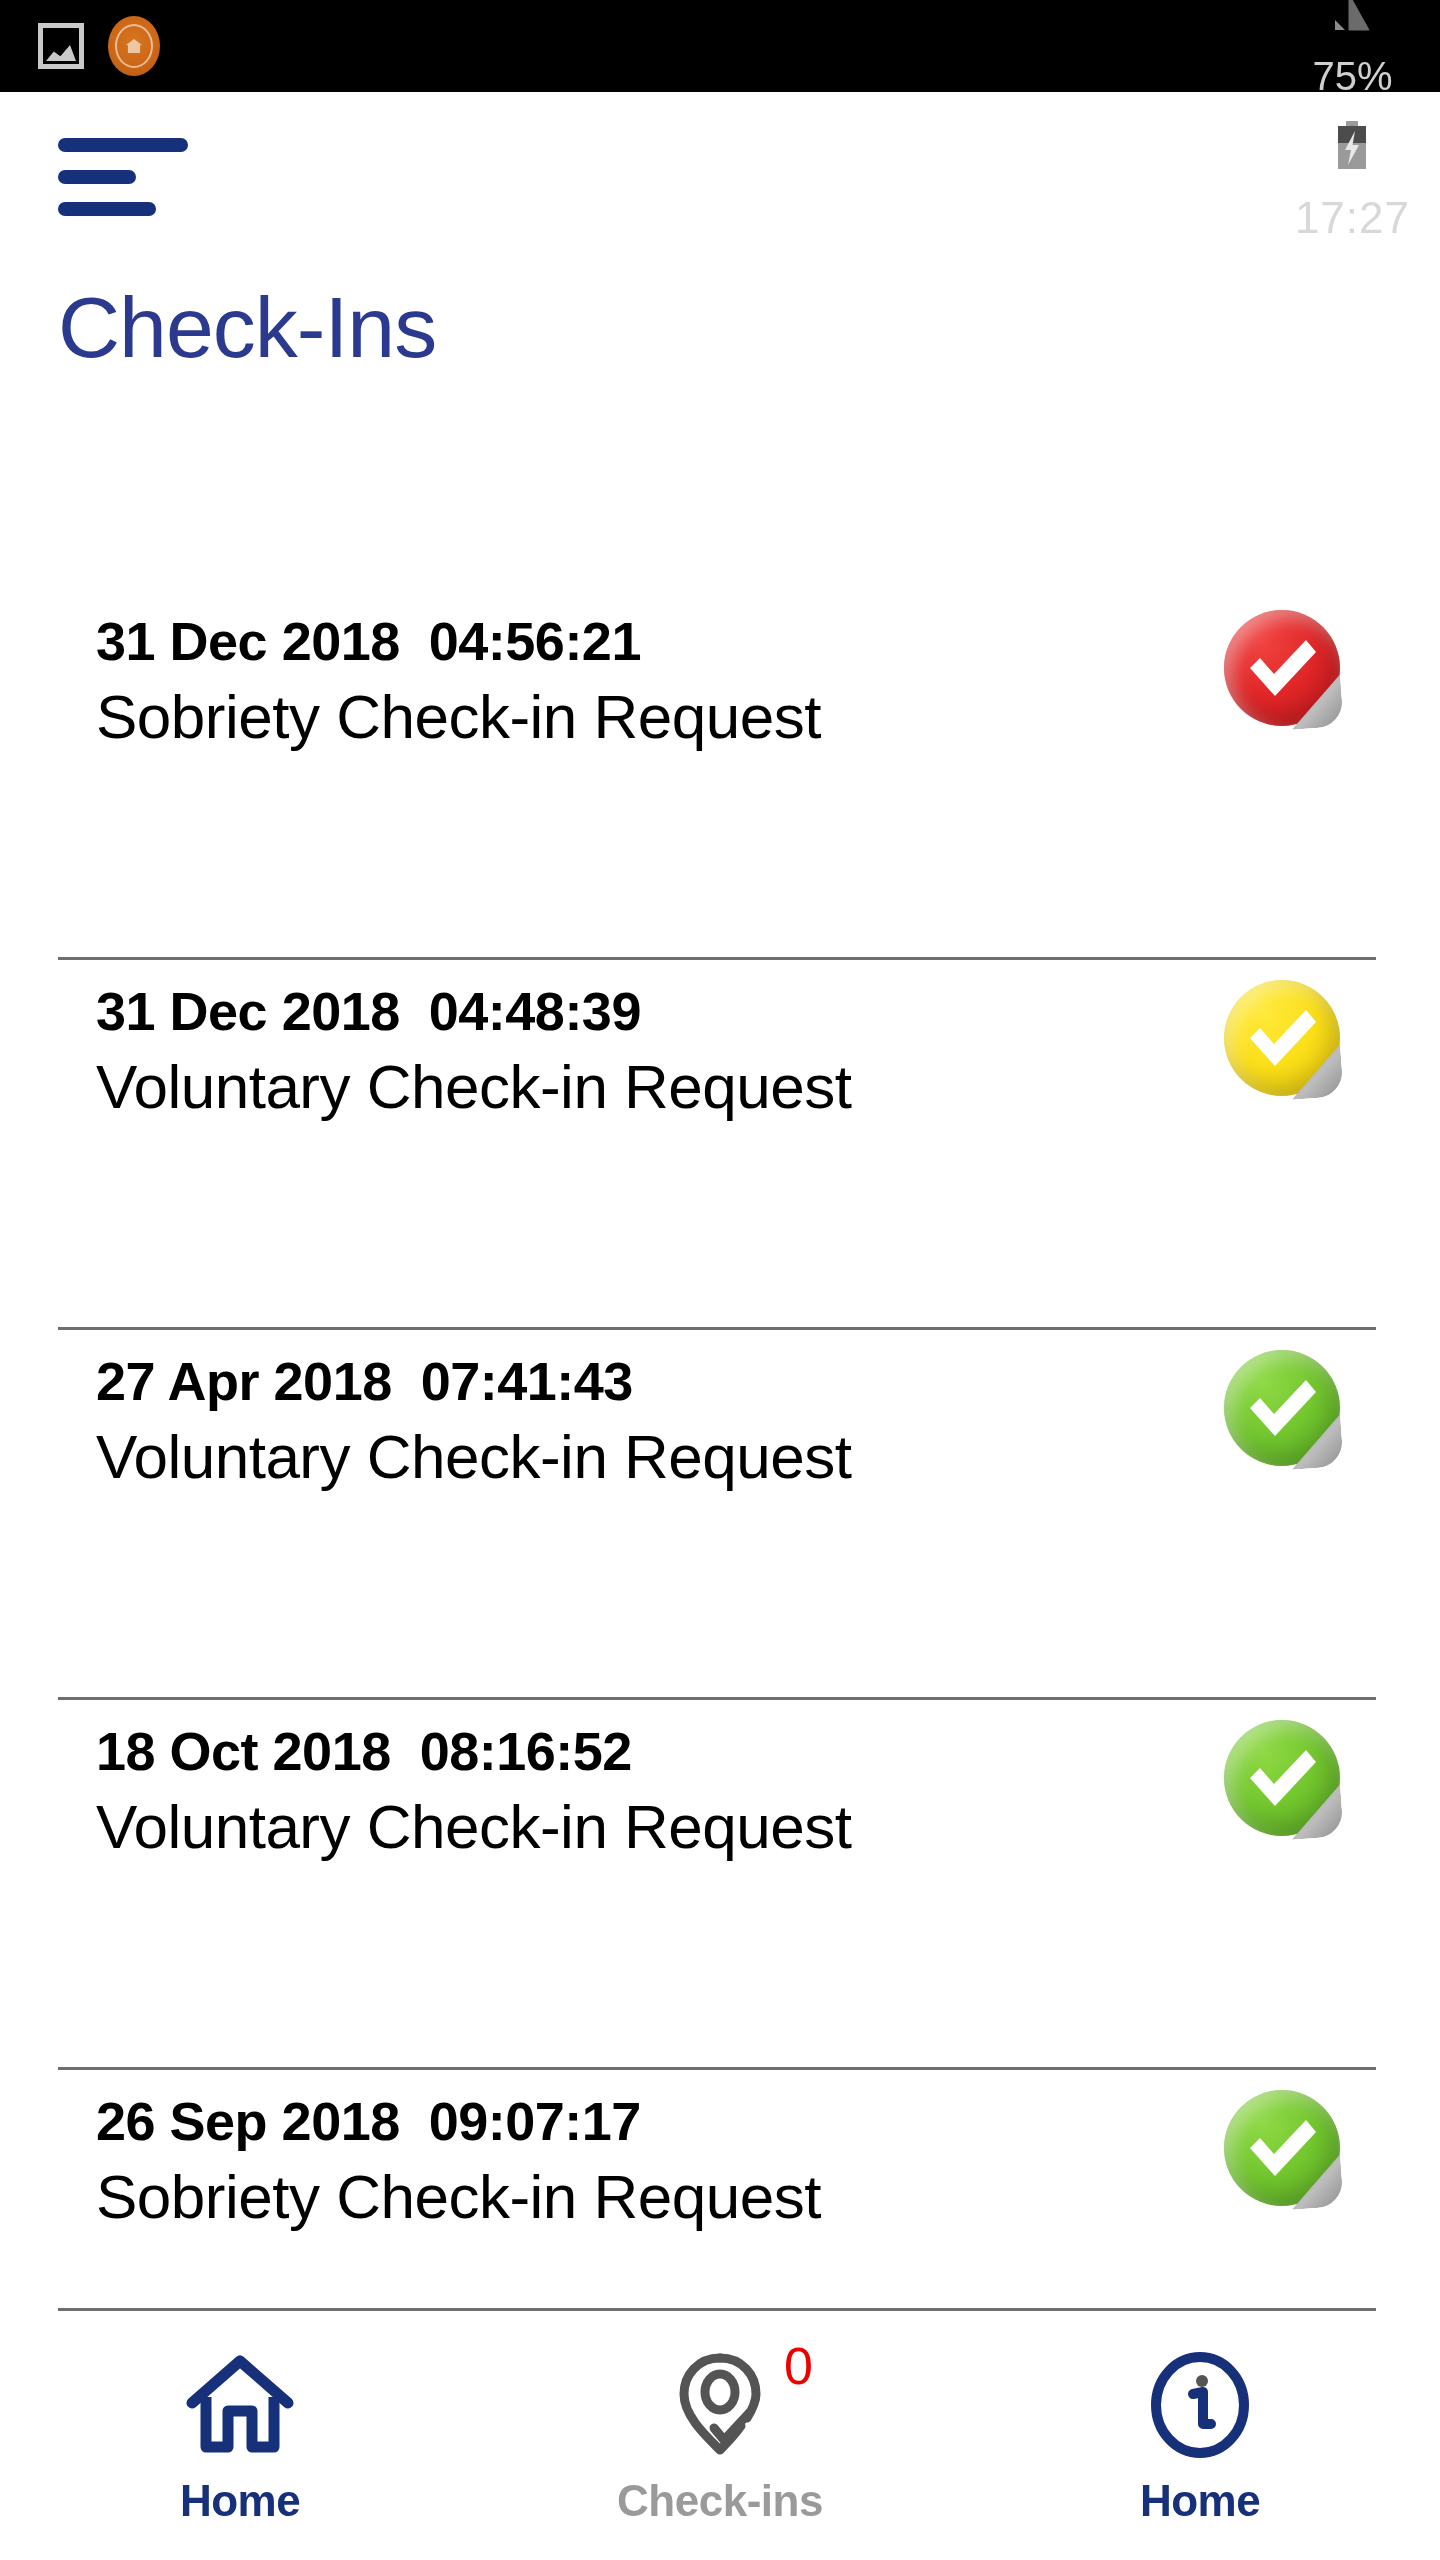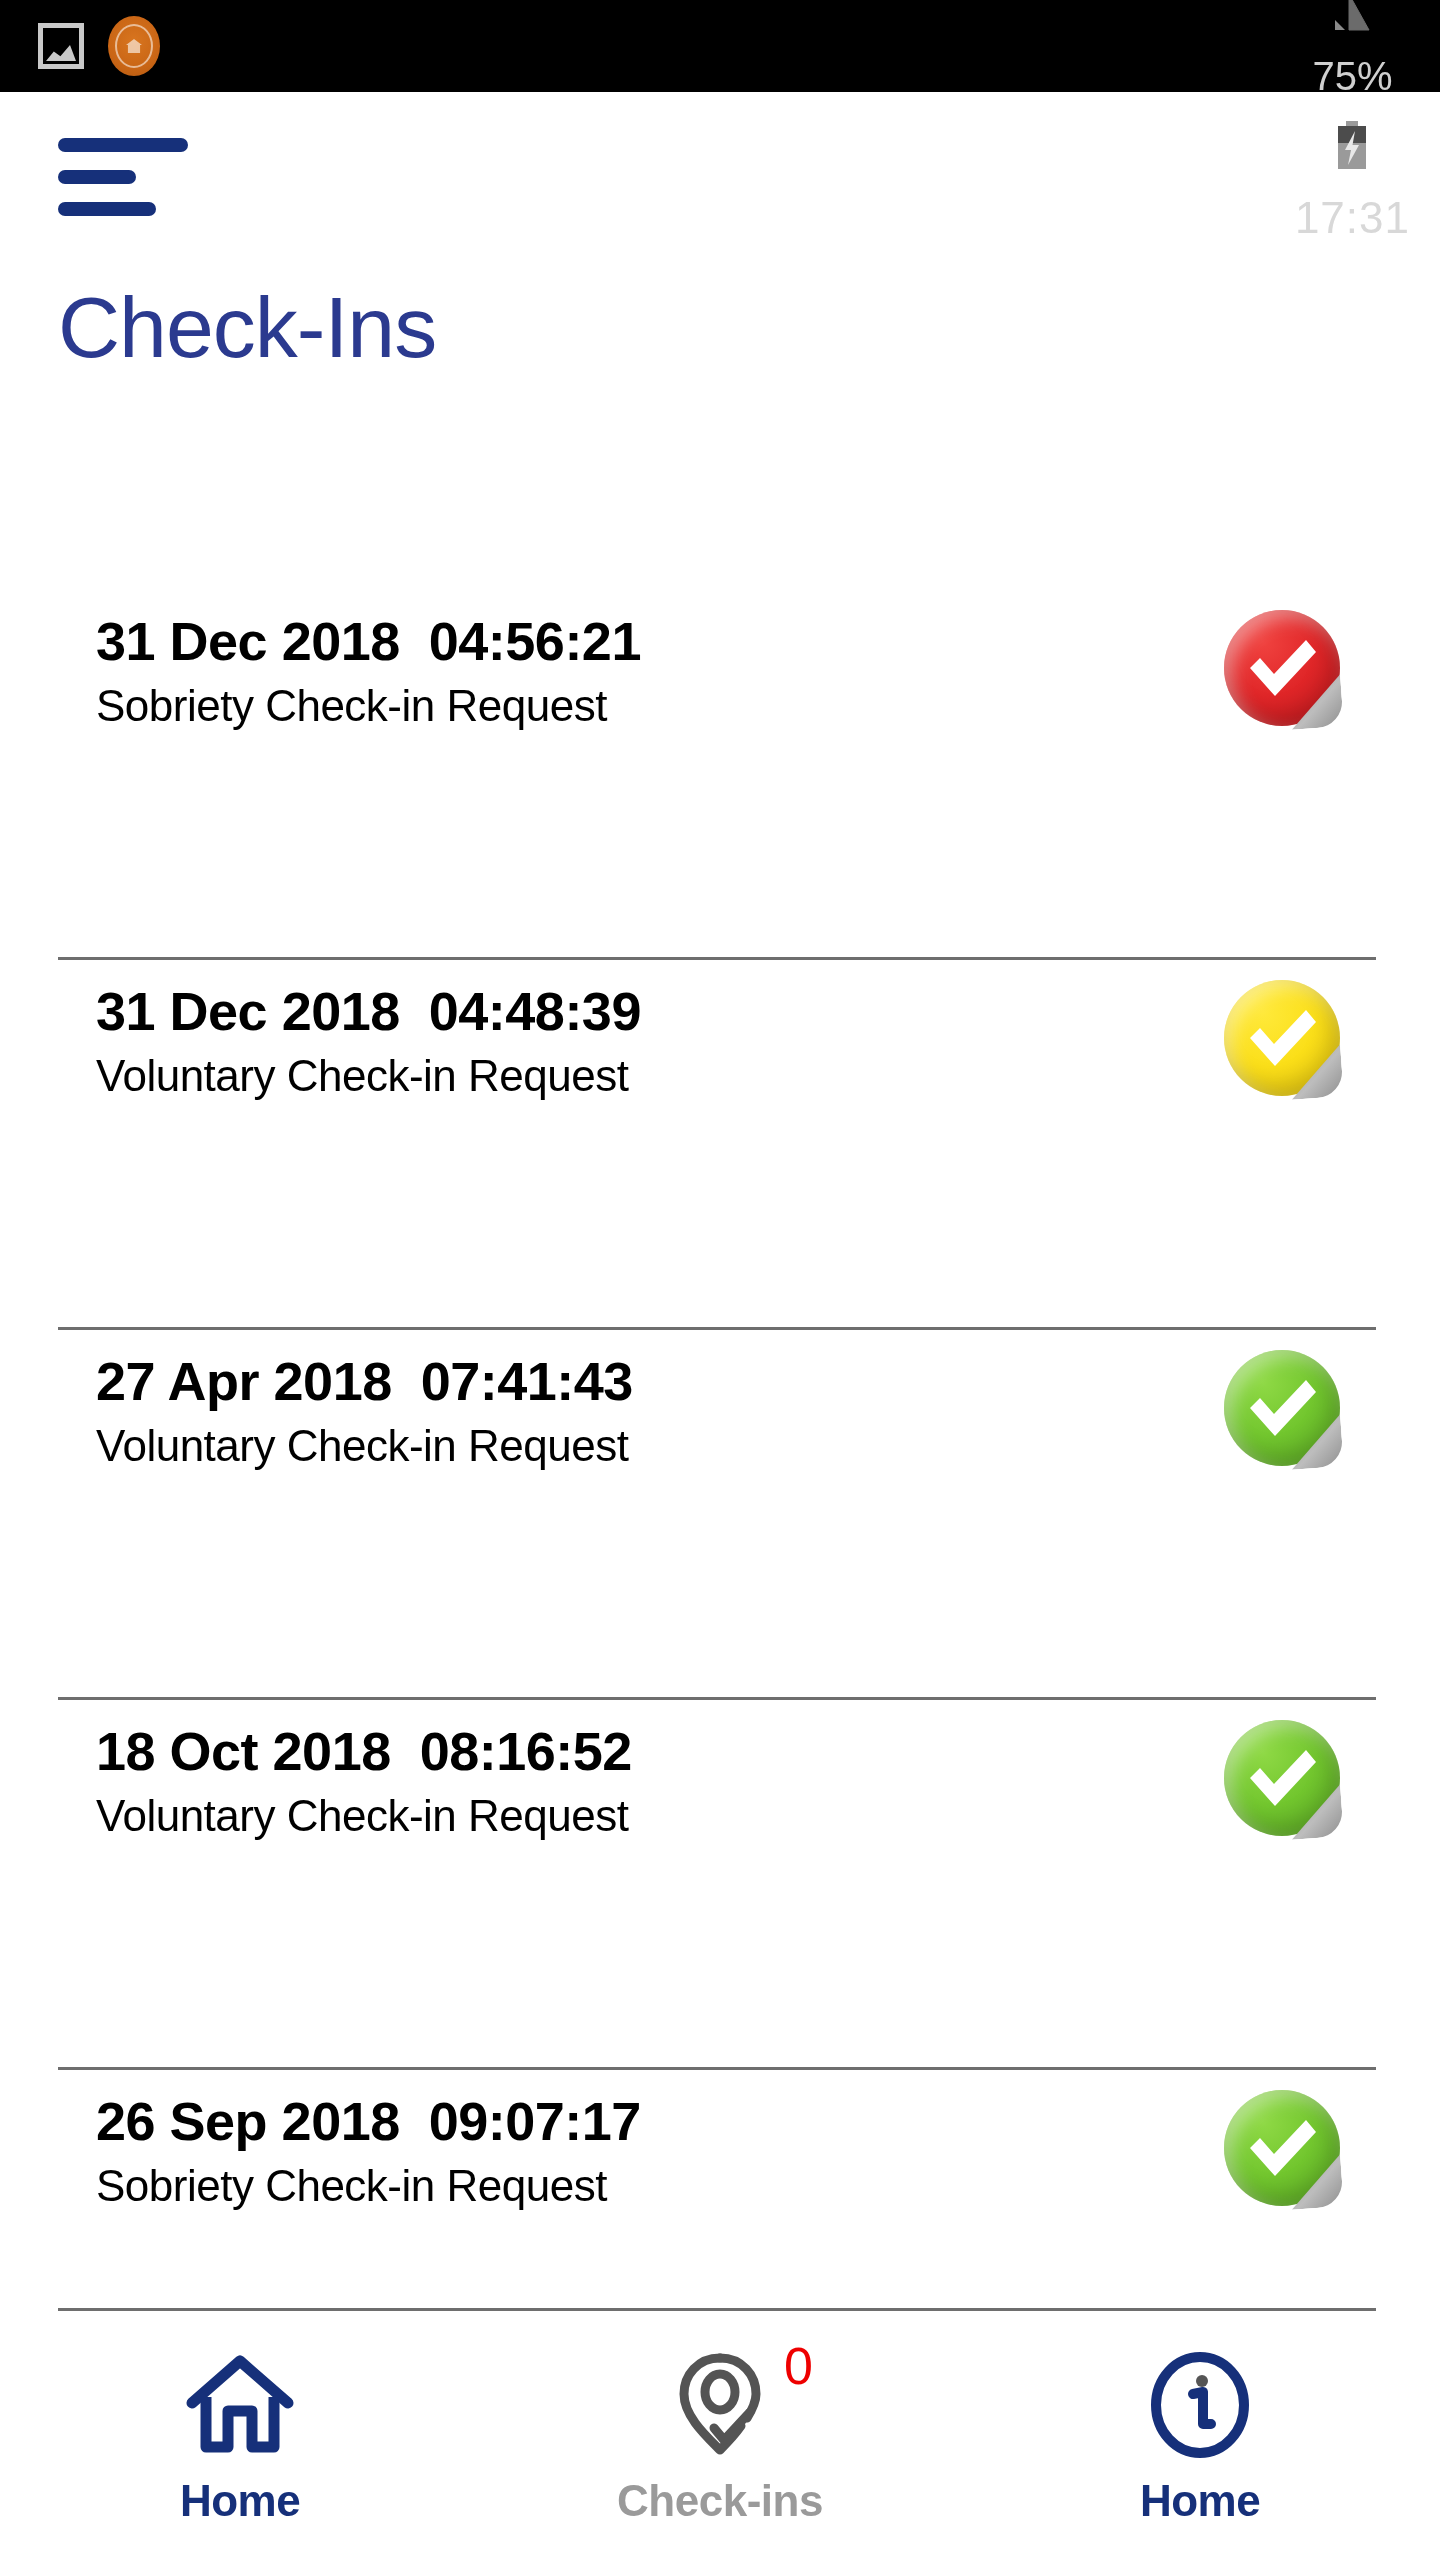--- a/index.html
+++ b/index.html
@@ -67,21 +67,21 @@
   .list{ position:absolute; left:0; top:590px; width:1208px; }
   .row{
     position:relative; height:370px; width:1440px;
   }
   .row-text{ position:absolute; left:96px; top:22px; }
   .row-date{
     font-size:54px; font-weight:bold; color:#000; white-space:pre; letter-spacing:-0.5px;
     line-height:1.08;
   }
   .row-title{
-    font-size:44px; font-weight:400; color:#000; white-space:nowrap; letter-spacing:-0.5px;
+    font-size:62px; font-weight:400; color:#000; white-space:nowrap; letter-spacing:-0.5px;
     line-height:1.2; margin-top:10px;
   }
   .row-divider{
     position:absolute; left:58px; bottom:0px; width:1318px; height:3px;
     background:#6e6e6e;
   }
 
   
   .sticker{
     position:absolute; right:100px; top:20px; width:116px; height:116px;
@@ -167,21 +167,21 @@
 
       <span class="sb-batt">
         <svg width="34" height="50" viewBox="0 0 34 50">
           <rect x="11" y="0" width="12" height="5" fill="#9a9a9a"></rect>
           <rect x="3" y="5" width="28" height="43" fill="#9a9a9a"></rect>
           <rect x="3" y="5" width="28" height="17" fill="#4c4c4c"></rect>
           <path d="M20 10 L10 29 L16 29 L13 44 L24 24 L17.5 24 Z" fill="#e8e8e8"></path>
         </svg>
       </span>
 
-      <span class="sb-clock">17:31</span>
+      <span class="sb-clock">17:27</span>
     </div>
   </div>
 
   <div class="hamburger">
     <span class="bar b1"></span>
     <span class="bar b2"></span>
     <span class="bar b3"></span>
   </div>
 
   <div class="page-title">Check-Ins</div>

